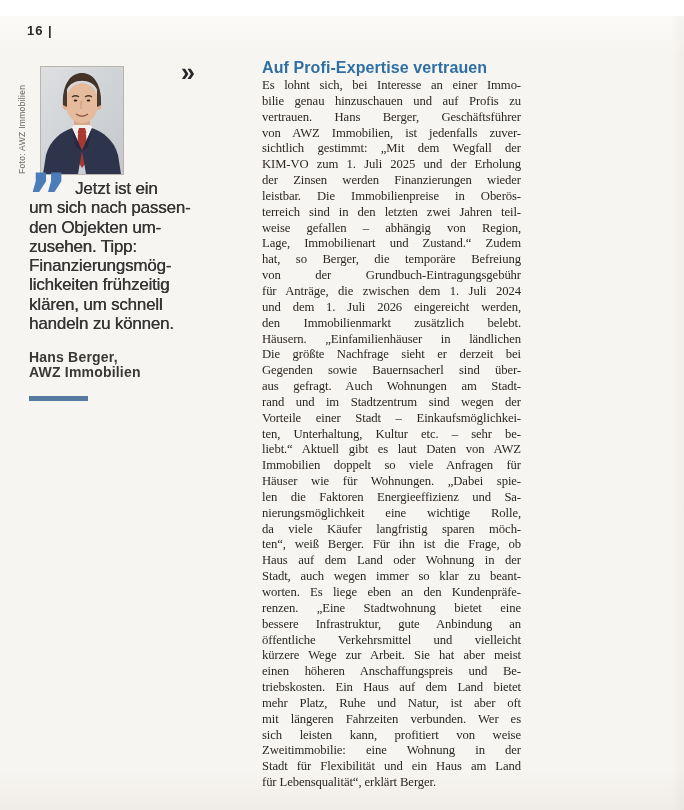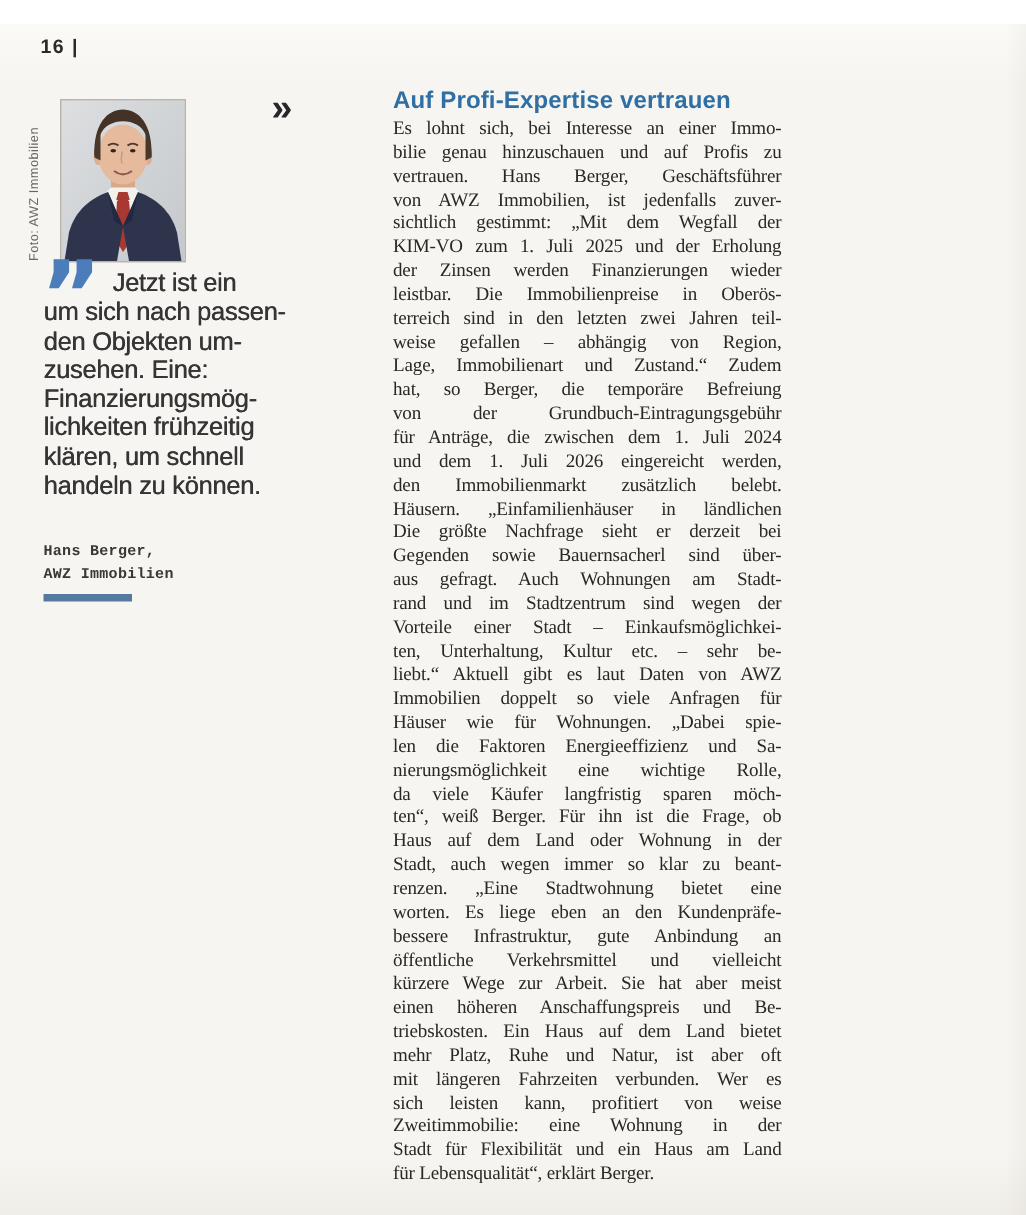--- a/index.html
+++ b/index.html
@@ -41,24 +41,23 @@
     letter-spacing:-0.2px; text-shadow:0.3px 0 0 currentColor;
   }
   .quote-icon {
     position:absolute; left:-2px; top:-13px;
     font-size:62px; font-weight:700; line-height:1;
     color: var(--quote-blue,#4a7db9); text-shadow:none;
     font-family:"DejaVu Sans", sans-serif;
   }
   .pq-indent { margin-left:46px; }
   .attribution {
-    position:absolute; left:29px; top:346px;
-    font-size:10px; font-weight:700; line-height:14.5px; color:#3a3834;
+    position:absolute; left:29px; top:334px;
+    font-size:14px; font-weight:700; line-height:14.5px; color:#3a3834;
     letter-spacing:.2px;
-    font-family:Liberation Mono, monospace;
   }
   .attribution-rule {
     position:absolute; left:29px; top:380px; width:59px; height:4.5px;
     background: var(--rule-blue,#56799f);
   }
   
   .article { position:absolute; left:262px; top:42px; width:259px; }
   .article-headline {
     font-size:16px; font-weight:700; line-height:19px;
     color: var(--headline-blue,#2f6fa3); letter-spacing:.1px;
@@ -116,21 +115,21 @@
   <div class="continuation-mark">»</div>
 
   <div class="pullquote">
     <span class="quote-icon">”</span>
     <div class="pq-indent">
         <div class="pq-line">Jetzt ist ein</div>
       </div>
     <div>
         <div class="pq-line">um sich nach passen-</div>
         <div class="pq-line">den Objekten um-</div>
-        <div class="pq-line">zusehen. Eine:</div>
+        <div class="pq-line">zusehen. Tipp:</div>
         <div class="pq-line">Finanzierungsmög-</div>
         <div class="pq-line">lichkeiten frühzeitig</div>
         <div class="pq-line">klären, um schnell</div>
         <div class="pq-line">handeln zu können.</div>
       </div>
   </div>
 
   <div class="attribution">
       <div class="attr-line">Hans Berger,</div>
       <div class="attr-line">AWZ Immobilien</div>
@@ -166,22 +165,22 @@
         <div class="bline">ten, Unterhaltung, Kultur etc. – sehr be-</div>
         <div class="bline">liebt.“ Aktuell gibt es laut Daten von AWZ</div>
         <div class="bline">Immobilien doppelt so viele Anfragen für</div>
         <div class="bline">Häuser wie für Wohnungen. „Dabei spie-</div>
         <div class="bline">len die Faktoren Energieeffizienz und Sa-</div>
         <div class="bline">nierungsmöglichkeit eine wichtige Rolle,</div>
         <div class="bline">da viele Käufer langfristig sparen möch-</div>
         <div class="bline">ten“, weiß Berger. Für ihn ist die Frage, ob</div>
         <div class="bline">Haus auf dem Land oder Wohnung in der</div>
         <div class="bline">Stadt, auch wegen immer so klar zu beant-</div>
+        <div class="bline">worten. Es liege eben an den Kundenpräfe-</div>
         <div class="bline">renzen. „Eine Stadtwohnung bietet eine</div>
-        <div class="bline">worten. Es liege eben an den Kundenpräfe-</div>
         <div class="bline">bessere Infrastruktur, gute Anbindung an</div>
         <div class="bline">öffentliche Verkehrsmittel und vielleicht</div>
         <div class="bline">kürzere Wege zur Arbeit. Sie hat aber meist</div>
         <div class="bline">einen höheren Anschaffungspreis und Be-</div>
         <div class="bline">triebskosten. Ein Haus auf dem Land bietet</div>
         <div class="bline">mehr Platz, Ruhe und Natur, ist aber oft</div>
         <div class="bline">mit längeren Fahrzeiten verbunden. Wer es</div>
         <div class="bline">sich leisten kann, profitiert von weise</div>
         <div class="bline">Zweitimmobilie: eine Wohnung in der</div>
         <div class="bline">Stadt für Flexibilität und ein Haus am Land</div>

